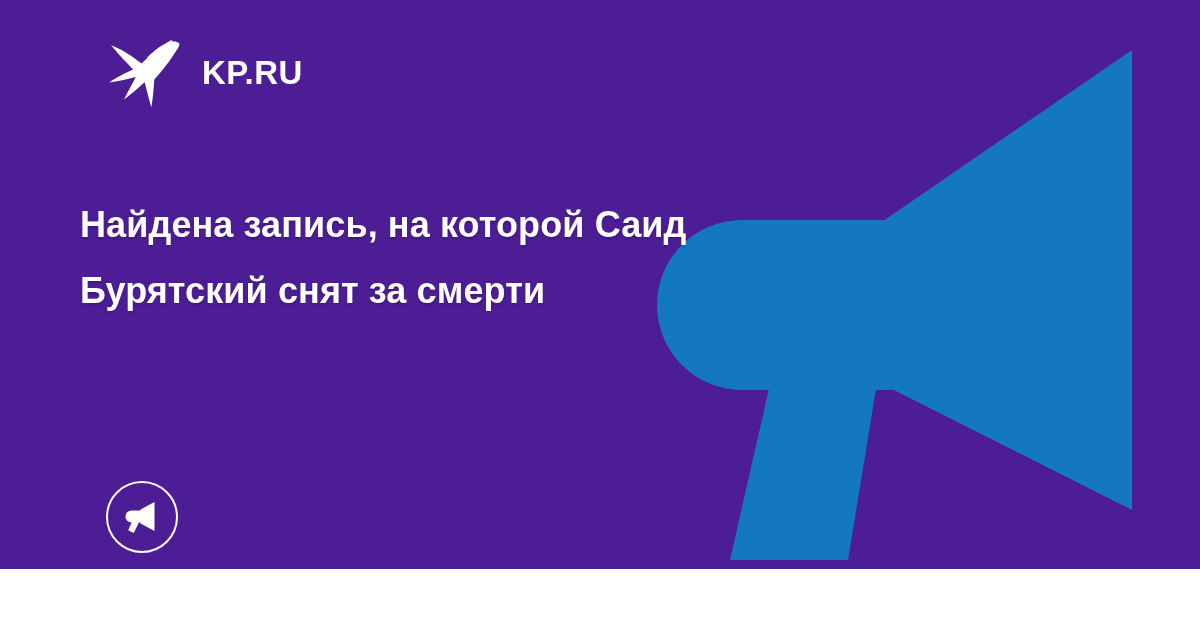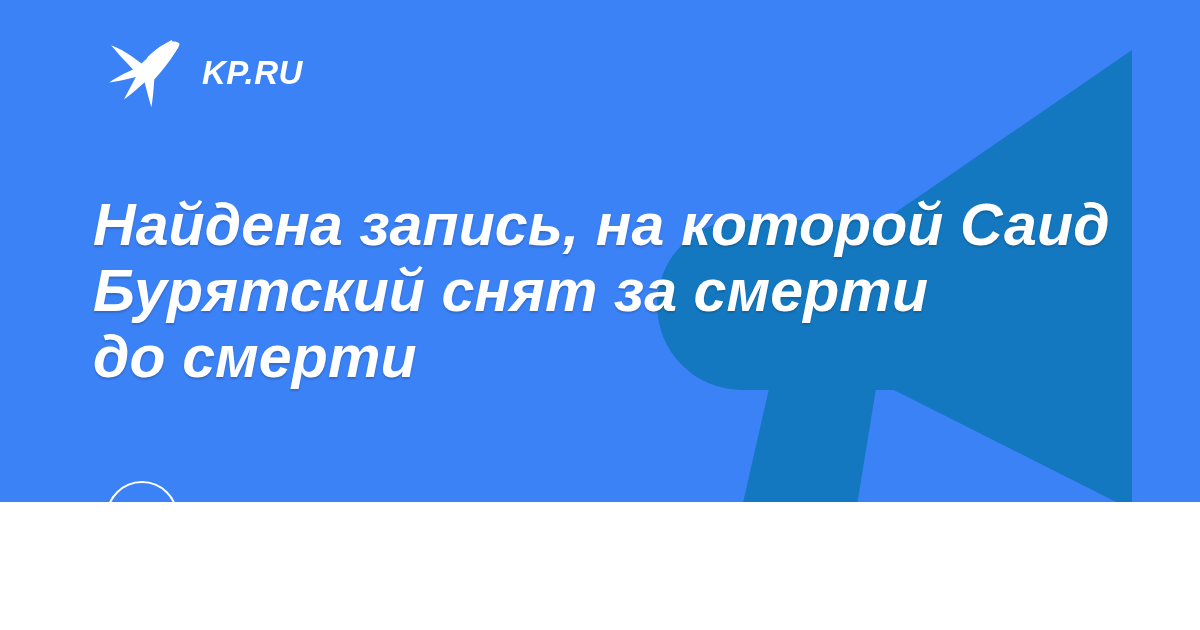--- a/index.html
+++ b/index.html
@@ -9,24 +9,23 @@
   body {
     width: 1200px;
     height: 630px;
     overflow: hidden;
     font-family: "Liberation Sans", "DejaVu Sans", sans-serif;
   }
 
   .card {
     position: relative;
     width: 1200px;
-    height: 502px;
-    background: #3b82f6;
+    height: 569px;
+    background: #4c1d95;
     overflow: hidden;
-    font-style: italic;
   }
 
   
   .watermark {
     position: absolute;
     left: 612px;
     top: 40px;
     width: 600px;
     height: 560px;
     pointer-events: none;
@@ -55,25 +54,25 @@
     font-size: 33px;
     font-weight: 700;
     letter-spacing: 0.5px;
     line-height: 1;
     white-space: nowrap;
   }
 
   
   .headline {
     position: absolute;
-    left: 93px;
+    left: 80px;
     top: 192px;
     width: 1000px;
     color: #ffffff;
-    font-size: 59px;
+    font-size: 36px;
     font-weight: 700;
     line-height: 66px;
     letter-spacing: 0.1px;
     text-shadow: 0 2px 2px rgba(0, 0, 0, 0.18);
   }
   .headline .line { display: block; white-space: nowrap; }
 
   
   .badge {
     position: absolute;
@@ -117,21 +116,20 @@
           <path d="M68.8 6.0 C66.0 5.2 62.4 5.6 58.4 7.2 C54.0 9.0 49.0 12.4 44.2 16.8 L39.0 21.6 L45.0 22.4 C51.0 23.2 57.0 22.2 61.8 19.6 C66.4 17.1 69.6 13.4 71.2 9.4 C71.8 7.8 70.8 6.5 68.8 6.0 Z"></path>
         </g>
       </svg>
     </span>
     <span class="brand-name">KP.RU</span>
   </div>
 
   <div class="headline">
     <span class="line">Найдена запись, на которой Саид</span>
     <span class="line">Бурятский снят за смерти</span>
-    <span class="line">до смерти</span>
   </div>
 
   <div class="badge">
     <span class="badge-icon">
       <svg viewBox="0 0 40 40" xmlns="http://www.w3.org/2000/svg" aria-hidden="true">
         <g fill="#ffffff">
 
           <path d="M11.0 22.5 L17.0 25.2 L11.8 36.0 L6.2 33.2 Z"></path>
 
           <path d="M9.5 13.5 L20.5 13.5 L20.5 25.5 L9.5 25.5 A6 6 0 0 1 9.5 13.5 Z"></path>

